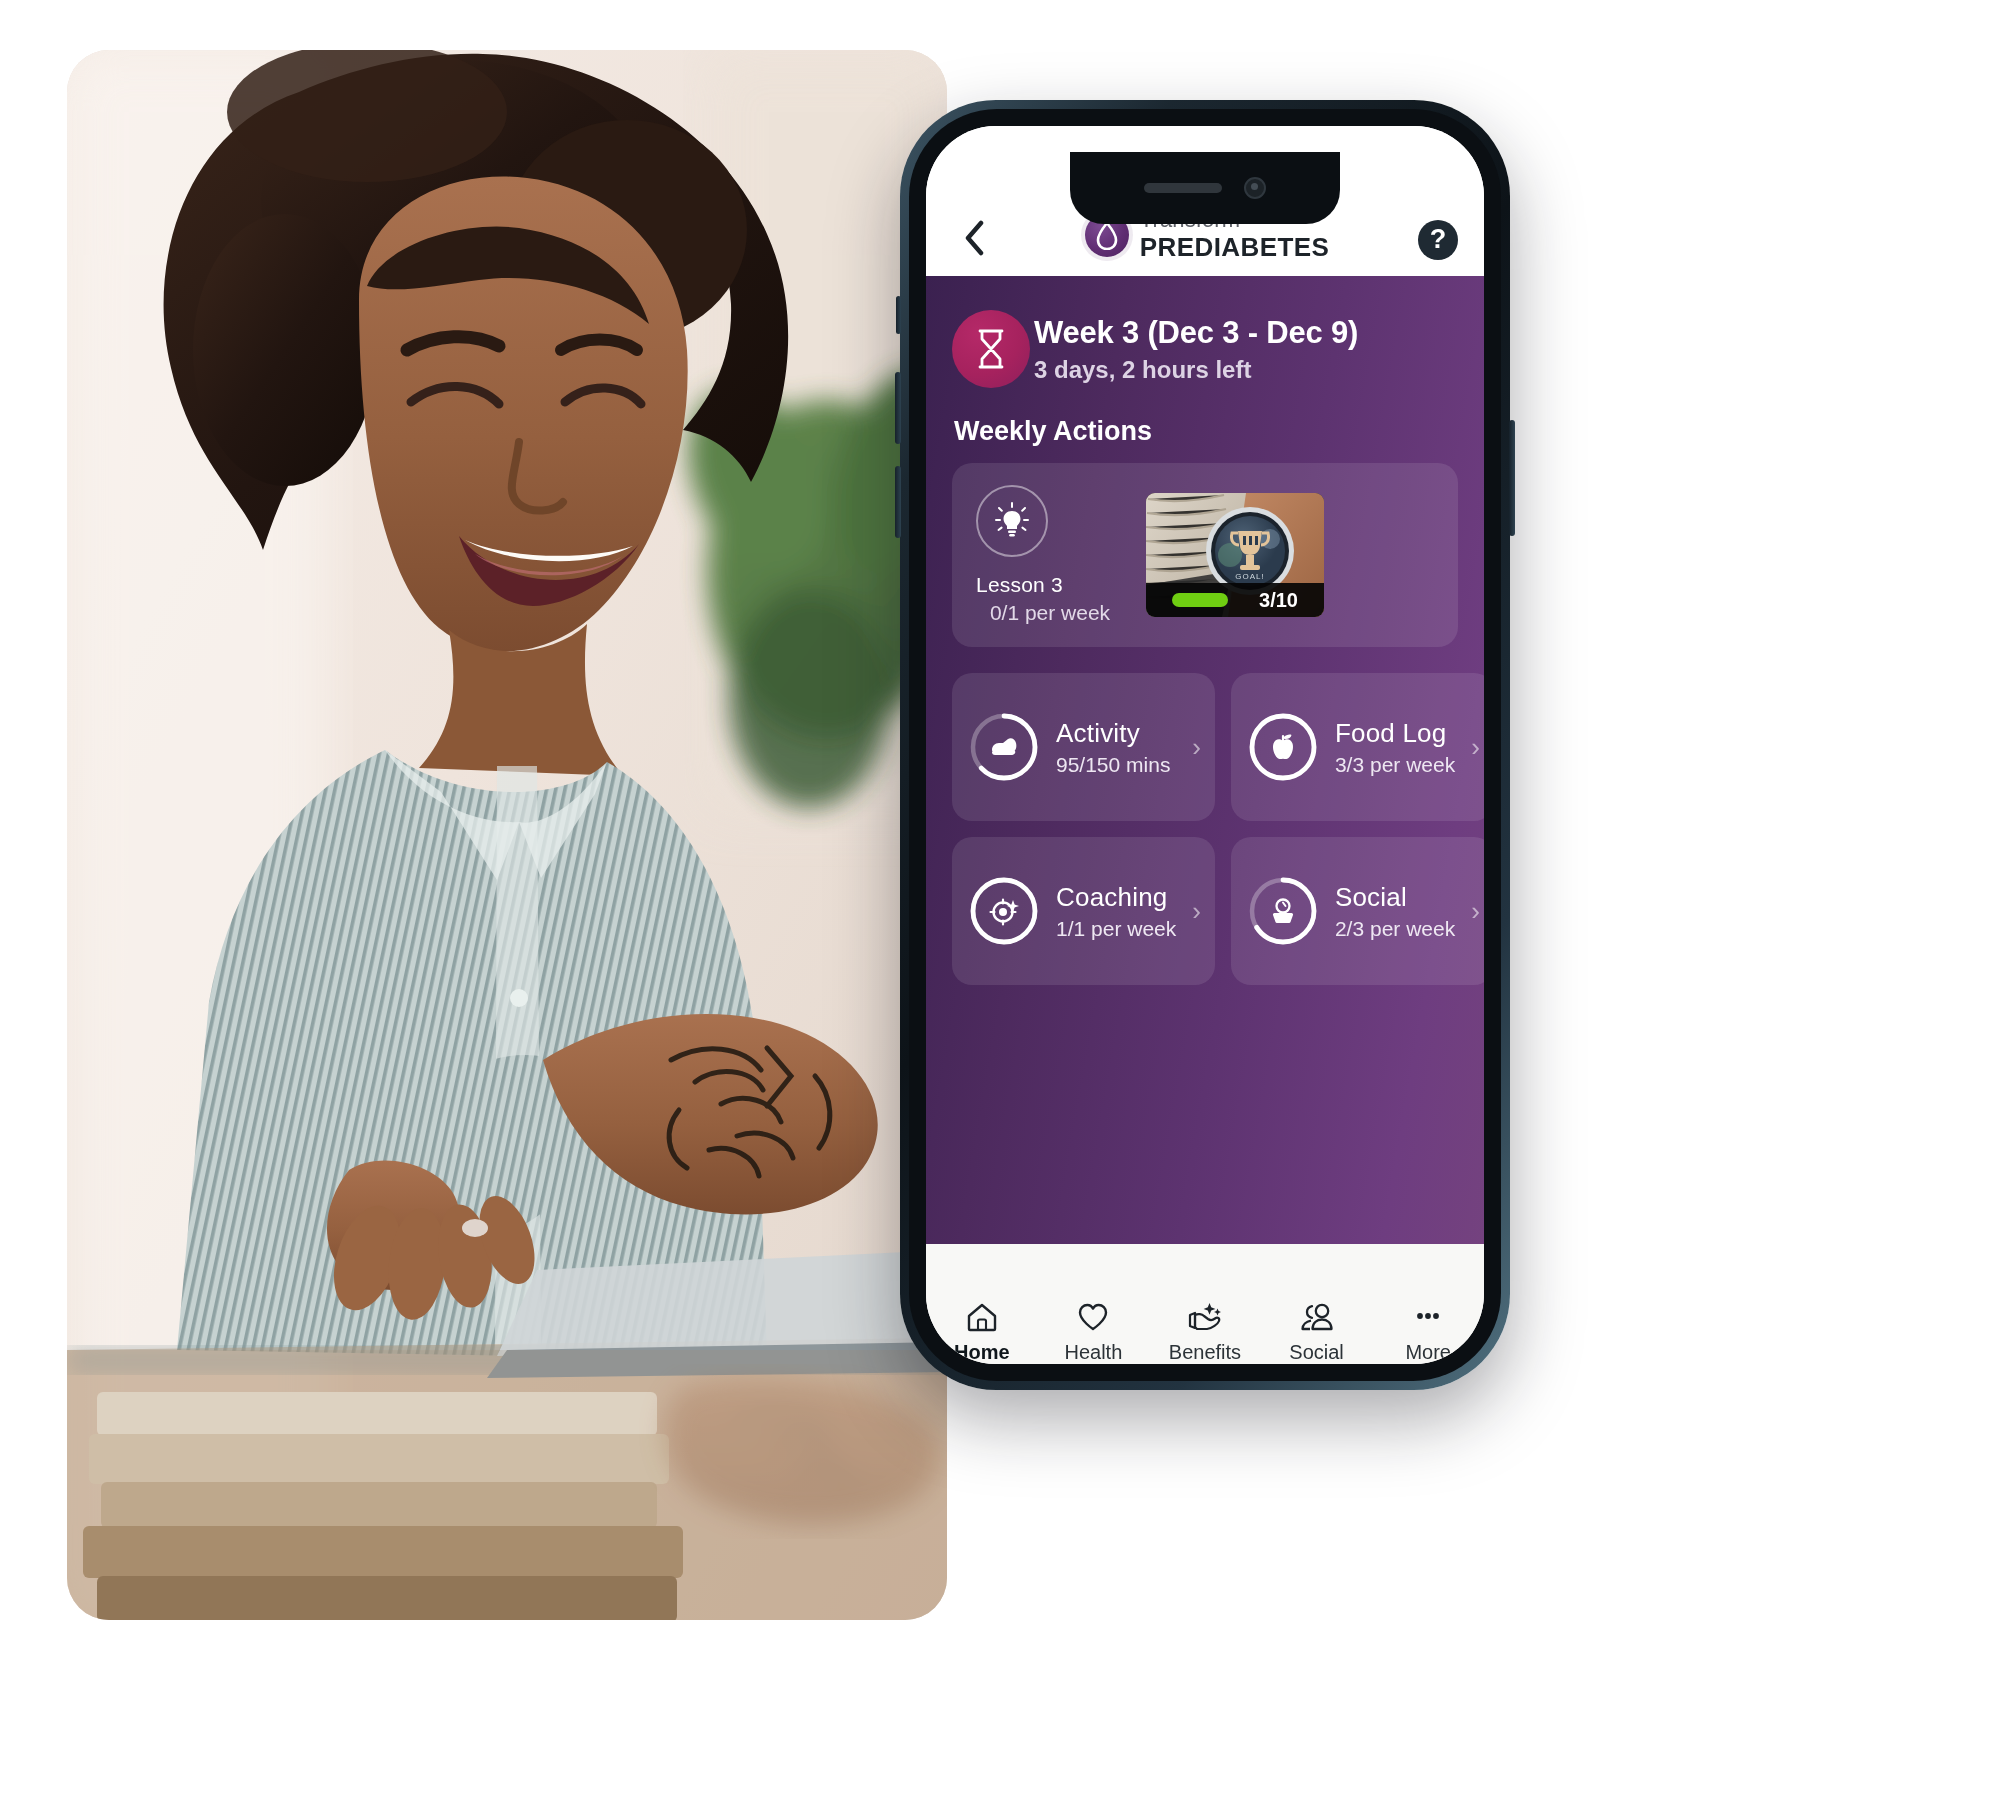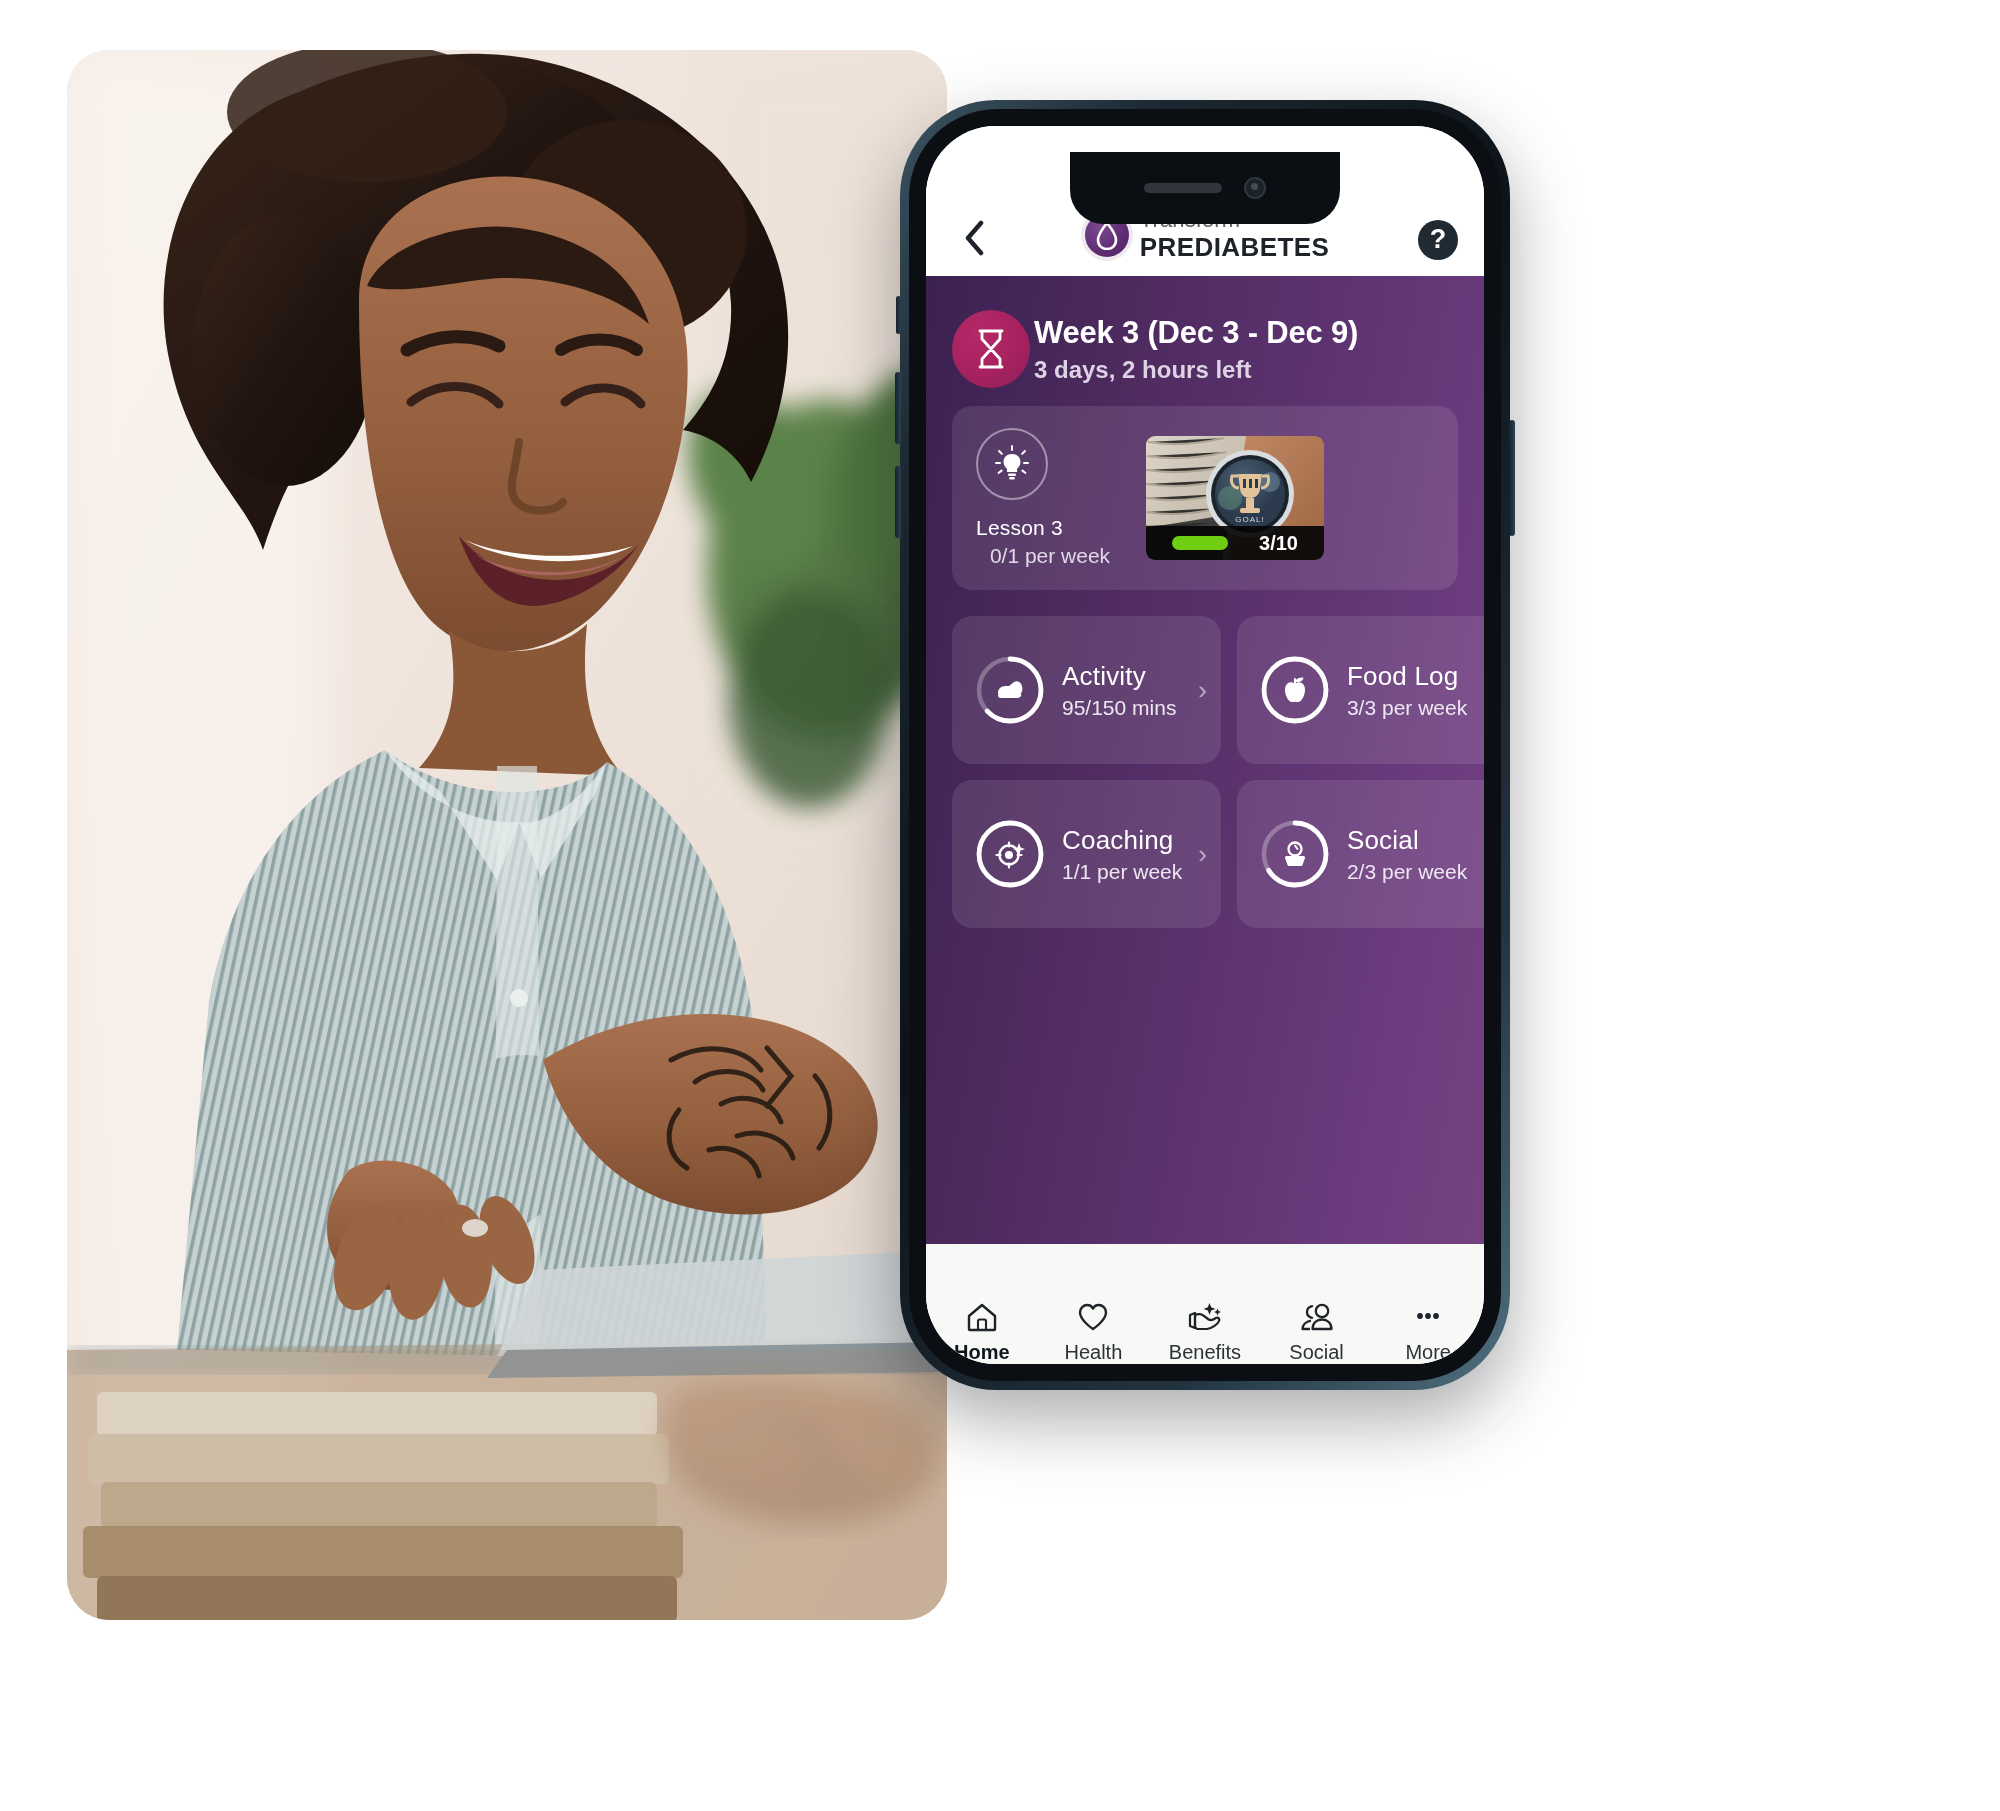--- a/index.html
+++ b/index.html
@@ -315,21 +315,21 @@
     gap: 16px;
     margin-top: 26px;
   }
   .metric-card {
     background: rgba(255,255,255,.10);
     border-radius: 20px;
     height: 148px;
     display: flex;
     align-items: center;
     gap: 16px;
-    padding: 0 14px 0 22px;
+    padding: 0 14px 0 16px;
     position: relative;
   }
   .ring-wrap {
     width: 72px; height: 72px;
     flex: 0 0 auto;
     position: relative;
     display: flex; align-items: center; justify-content: center;
   }
   .ring-wrap svg.ring {
     position: absolute;
@@ -573,20 +573,21 @@
             <svg width="34" height="44" viewBox="0 0 34 44">
               <path d="M6 4 H28 M6 40 H28 M8 4 L8 12 L17 22 L26 12 L26 4 M8 40 L8 32 L17 22 L26 32 L26 40" stroke="#ffffff" stroke-width="2.8" fill="none" stroke-linecap="round" stroke-linejoin="round"></path>
             </svg>
           </div>
           <div>
             <div class="week-title">Week 3 (Dec 3 - Dec 9)</div>
             <div class="week-sub">3 days, 2 hours left</div>
           </div>
         </div>
 
+        <div class="section-title">Weekly Actions</div>
 
         <div class="lesson-card">
           <div class="lesson-left">
             <div class="bulb-ring">
               <svg width="34" height="38" viewBox="0 0 34 38">
                 <path d="M17 9 C12 9 8.5 12.5 8.5 17 C8.5 20 10.5 22 12 24 L12 27 L22 27 L22 24 C23.5 22 25.5 20 25.5 17 C25.5 12.5 22 9 17 9 Z" fill="#ffffff"></path>
                 <rect x="13" y="28.5" width="8" height="2.6" rx="1.3" fill="#ffffff"></rect>
                 <rect x="14.2" y="32" width="5.6" height="2.4" rx="1.2" fill="#ffffff"></rect>
                 <g stroke="#ffffff" stroke-width="2" stroke-linecap="round">
                   <path d="M17 1 L17 5"></path>

